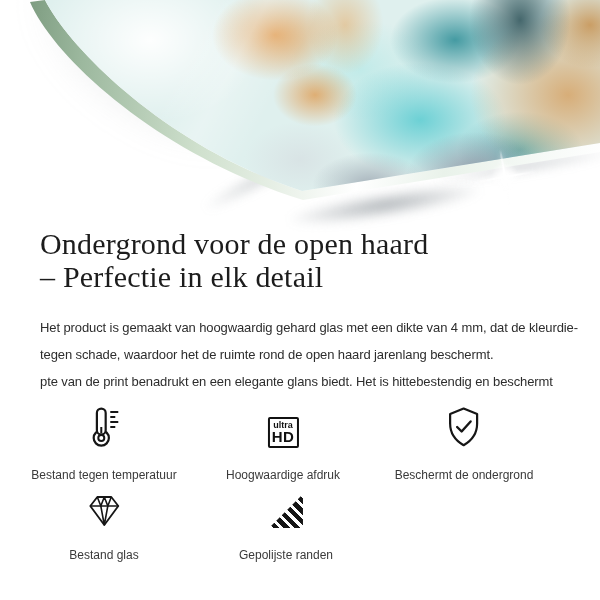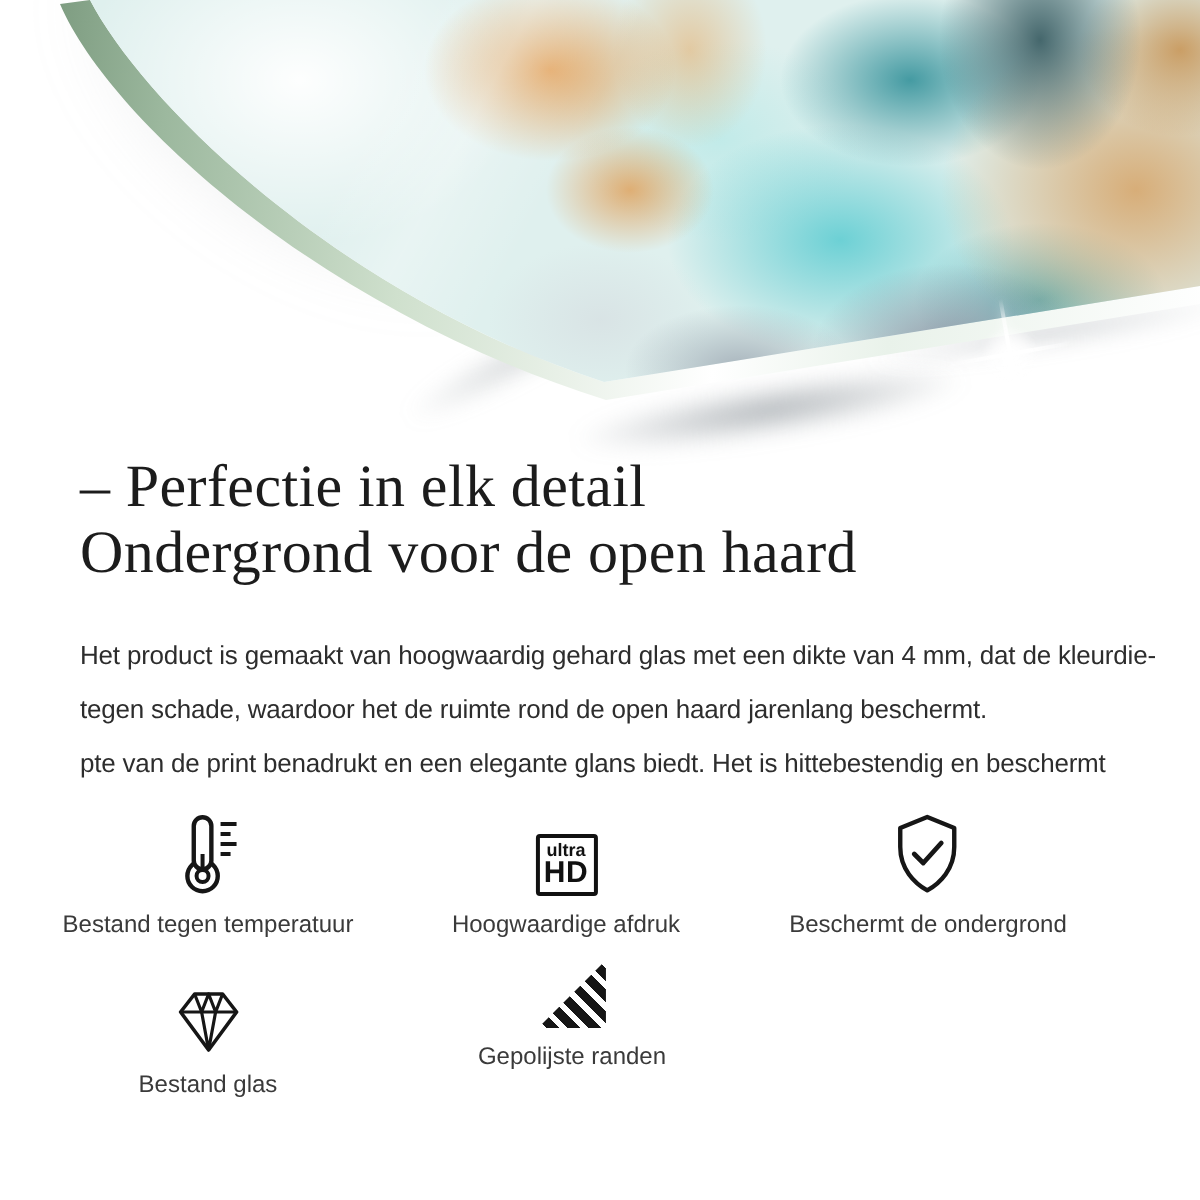--- a/index.html
+++ b/index.html
@@ -75,21 +75,21 @@
   }
   .h-line{display:block;white-space:nowrap;}
 
   .body-text{position:absolute;left:40px;top:314px;color:#2d2d2d;}
   .b-line{display:block;height:27px;line-height:27px;font-size:13px;letter-spacing:-0.1px;white-space:nowrap;}
 
   
   .feature{position:absolute;transform:translateX(-50%);text-align:center;white-space:nowrap;}
   .icon-wrap{height:44px;display:flex;align-items:flex-end;justify-content:center;}
   .row2 .icon-wrap{height:34px;}
-  .f-label{margin-top:7px;font-size:12px;color:#3a3a3a;}
+  .f-label{margin-top:20px;font-size:12px;color:#3a3a3a;}
   .shift-right{transform:translateX(29px);}
 
   .uhd{
     width:27px;height:27px;border:2.5px solid #111;border-radius:2px;
     display:flex;flex-direction:column;align-items:center;justify-content:center;background:#fff;
   }
   .uhd-top{font-size:9px;font-weight:700;line-height:9px;color:#111;}
   .uhd-bottom{font-size:15px;font-weight:800;line-height:14px;letter-spacing:0.3px;color:#111;}
 
   .hatch{
@@ -111,22 +111,22 @@
     <div class="glass-edge"></div>
     <div class="glass-panel"></div>
     <div class="sparkle">
       <div class="ray-h"></div>
       <div class="ray-v"></div>
       <div class="glow"></div>
     </div>
   </div>
 
   <h1 class="heading">
+    <span class="h-line">Ondergrond voor de open haard</span>
     <span class="h-line">– Perfectie in elk detail</span>
-    <span class="h-line">Ondergrond voor de open haard</span>
   </h1>
 
   <div class="body-text">
     <div class="b-line">Het product is gemaakt van hoogwaardig gehard glas met een dikte van 4 mm, dat de kleurdie-</div>
     <div class="b-line">tegen schade, waardoor het de ruimte rond de open haard jarenlang beschermt.</div>
     <div class="b-line">pte van de print benadrukt en een elegante glans biedt. Het is hittebestendig en beschermt</div>
   </div>
 
   <div class="feature" style="left:104px;top:404px">
     <div class="icon-wrap">
@@ -169,21 +169,21 @@
       <svg width="42" height="34" viewBox="0 0 42 34" fill="none">
         <path d="M7 12 L14 3 H28 L35 12 L21 31 Z" stroke="#161616" stroke-width="1.8" stroke-linejoin="round"></path>
         <path d="M7 12 H35" stroke="#161616" stroke-width="1.6"></path>
         <path d="M14 3 L17.5 12 L21 3 L24.5 12 L28 3" stroke="#161616" stroke-width="1.6" stroke-linejoin="round"></path>
         <path d="M21 31 L17.5 12 M21 31 L24.5 12" stroke="#161616" stroke-width="1.6"></path>
       </svg>
     </div>
     <div class="f-label">Bestand glas</div>
   </div>
 
-  <div class="feature row2" style="left:286px;top:480px">
+  <div class="feature row2" style="left:286px;top:494px">
     <div class="icon-wrap">
       <div class="hatch"></div>
     </div>
     <div class="f-label">Gepolijste randen</div>
   </div>
 
 
 </div>
 
 </body></html>

